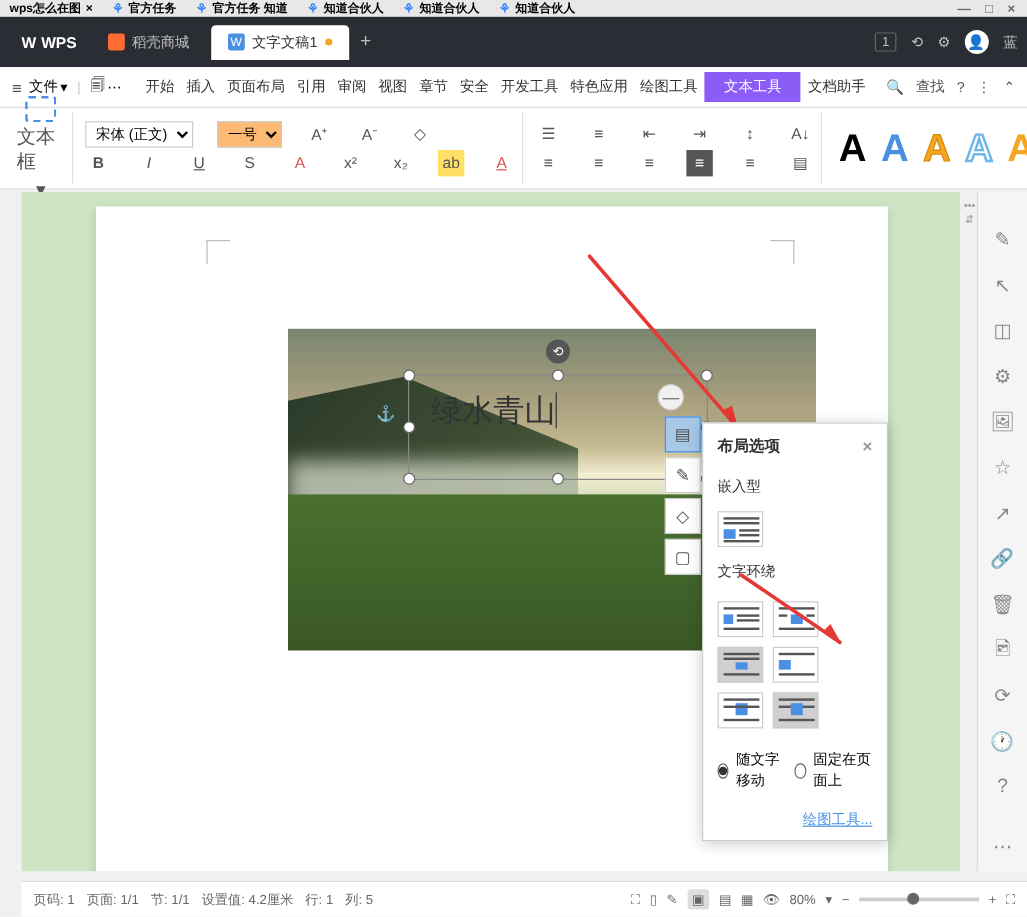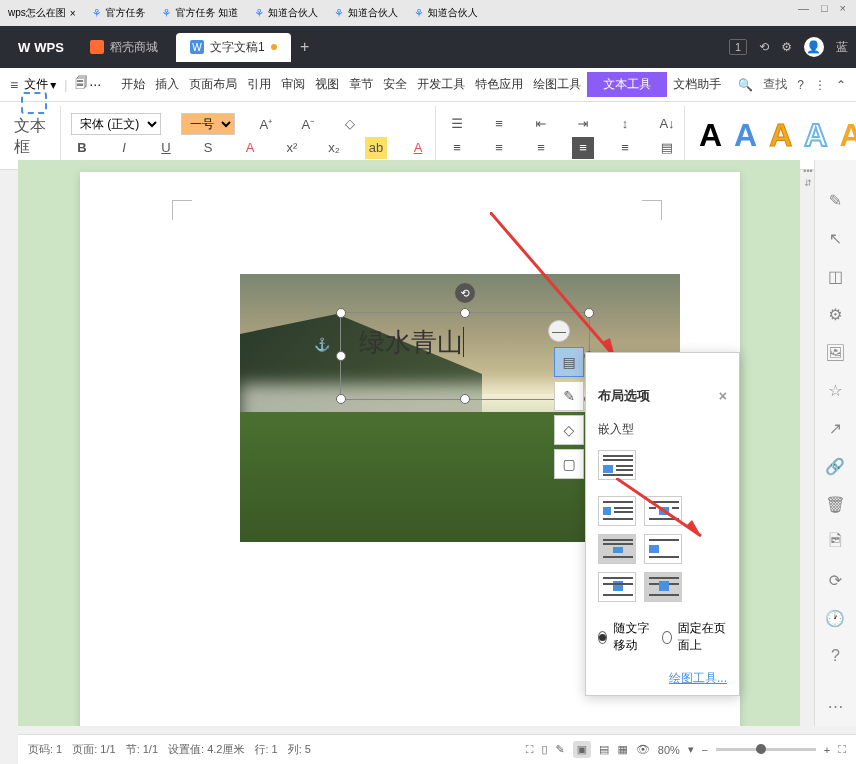--- a/index.html
+++ b/index.html
@@ -1,17 +1,17 @@
 <!DOCTYPE html>
 <html><head>
 <meta charset="utf-8">
 <style>
 *{margin:0;padding:0;box-sizing:border-box;font-family:"Microsoft YaHei",sans-serif;}
 body{background:#f0f0f0;width:856px;height:764px;overflow:hidden;position:relative;}
-.browser-tabs{height:26px;background:#e8e8e8;display:flex;align-items:center;font-size:10px;overflow:hidden;}
+.browser-tabs{height:14px;background:#e8e8e8;display:flex;align-items:center;font-size:10px;overflow:hidden;font-weight:bold;}
 .browser-tab{padding:0 8px;display:flex;align-items:center;gap:4px;white-space:nowrap;}
 .paw{color:#3385ff;font-size:11px;}
 .window-controls{position:absolute;right:0;top:0;display:flex;gap:12px;padding:2px 10px;font-size:11px;color:#666;}
 .title-bar{height:42px;background:#2a2d33;display:flex;align-items:center;padding:0 8px;color:#c0c0c0;}
 .wps-logo{background:#2a2d33;color:#fff;padding:4px 10px;font-size:13px;font-weight:bold;display:flex;align-items:center;gap:4px;}
 .doc-tab{padding:6px 14px;font-size:12px;display:flex;align-items:center;gap:6px;border-radius:4px 4px 0 0;margin:0 2px;}
 .doc-tab.orange{background:#2a2d33;}
 .doc-tab.active{background:#fff;color:#333;}
 .tab-dot{width:6px;height:6px;border-radius:50%;background:#f5a623;}
 .tab-icon-orange{width:14px;height:14px;background:#ff6b35;border-radius:2px;}
@@ -54,21 +54,21 @@
 .handle.ml{top:calc(50% - 5px);left:-5px;}.handle.mr{top:calc(50% - 5px);right:-5px;}
 .handle.bl{bottom:-5px;left:-5px;}.handle.bm{bottom:-5px;left:calc(50% - 5px);}.handle.br{bottom:-5px;right:-5px;}
 .rotate-handle{position:absolute;top:-30px;left:calc(50% - 10px);width:20px;height:20px;background:#555;border-radius:50%;color:#fff;display:flex;align-items:center;justify-content:center;font-size:11px;}
 .text-content{padding:12px 18px;font-size:26px;color:#333;font-family:"SimSun",serif;}
 .cursor-mark{border-right:1px solid #333;}
 .minus-badge{position:absolute;top:148px;right:170px;width:22px;height:22px;background:#f0f0f0;border:1px solid #ccc;border-radius:50%;display:flex;align-items:center;justify-content:center;font-size:14px;color:#666;}
 .float-toolbar{position:absolute;top:175px;right:156px;display:flex;flex-direction:column;gap:4px;}
 .float-btn{width:30px;height:30px;background:#fff;border:1px solid #ccc;display:flex;align-items:center;justify-content:center;font-size:14px;color:#555;}
 .float-btn.active{background:#a8c8e8;border-color:#4a90e2;}
 .layout-panel{position:absolute;top:180px;right:0;width:155px;background:#fff;border:1px solid #ccc;box-shadow:0 2px 12px rgba(0,0,0,0.2);z-index:10;padding:0;}
-.panel-header{display:flex;justify-content:space-between;align-items:center;padding:10px 12px;font-size:13px;color:#333;font-weight:bold;margin-top:24px;}
+.panel-header{display:flex;justify-content:space-between;align-items:center;padding:10px 12px;font-size:13px;color:#333;font-weight:bold;}
 .panel-close{color:#999;cursor:pointer;font-size:14px;}
 .panel-section{padding:6px 12px;font-size:12px;color:#333;}
 .wrap-grid{display:flex;flex-wrap:wrap;gap:8px;padding:4px 0;}
 .wrap-opt{width:38px;height:30px;border:1px solid #ccc;display:flex;align-items:center;justify-content:center;font-size:10px;background:#fff;cursor:pointer;padding:2px;}
 .wrap-opt.inline{background:#fff;}
 .wrap-opt.highlighted{background:#d0d0d0;}
 .radio-group{padding:8px 12px;display:flex;flex-direction:row;gap:8px;font-size:12px;}
 .radio-item{display:flex;align-items:center;gap:6px;}
 .radio-circle{width:13px;height:13px;border:1px solid #666;border-radius:50%;display:flex;align-items:center;justify-content:center;}
 .radio-circle.checked::after{content:"";width:7px;height:7px;background:#333;border-radius:50%;}
@@ -278,20 +278,21 @@
           <svg width="34" height="24">
               <rect x="2" y="2" width="30" height="2" fill="#555"></rect>
               <rect x="2" y="6" width="30" height="2" fill="#555"></rect>
               <rect x="2" y="12" width="10" height="8" fill="#4a90e2"></rect>
               <rect x="15" y="12" width="17" height="2" fill="#555"></rect>
               <rect x="15" y="16" width="17" height="2" fill="#555"></rect>
               <rect x="2" y="21" width="30" height="2" fill="#555"></rect>
             </svg>
         </div>
       </div>
+      <div class="panel-section">文字环绕</div>
       <div class="panel-section">
         <div class="wrap-grid">
           <div class="wrap-opt">
               <svg width="34" height="24">
                 <rect x="2" y="2" width="30" height="2" fill="#555"></rect>
                 <rect x="2" y="8" width="8" height="8" fill="#4a90e2"></rect>
                 <rect x="13" y="8" width="19" height="2" fill="#555"></rect>
                 <rect x="13" y="12" width="19" height="2" fill="#555"></rect>
                 <rect x="2" y="19" width="30" height="2" fill="#555"></rect>
               </svg>

